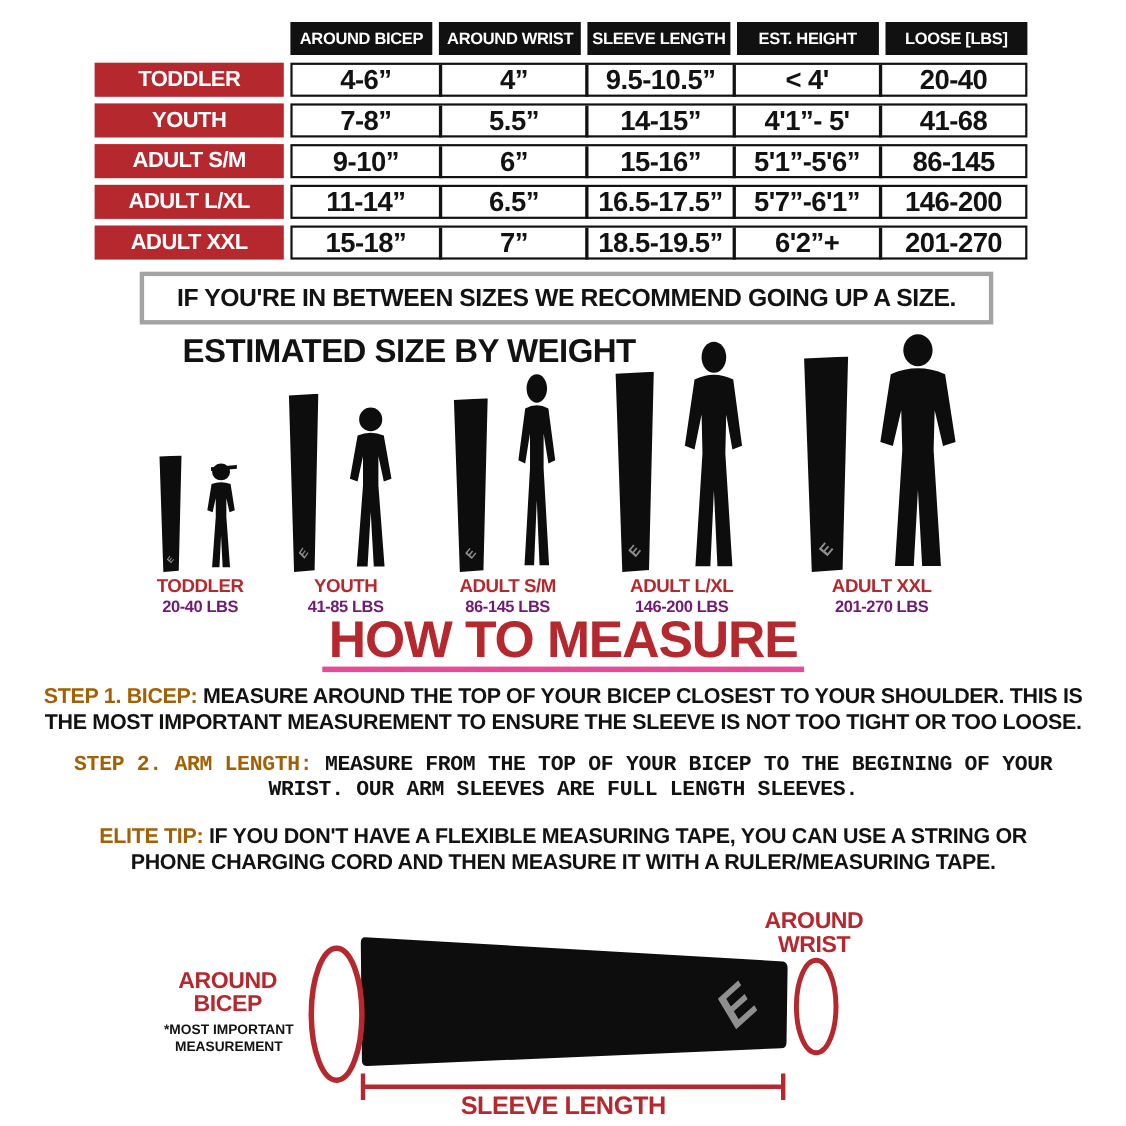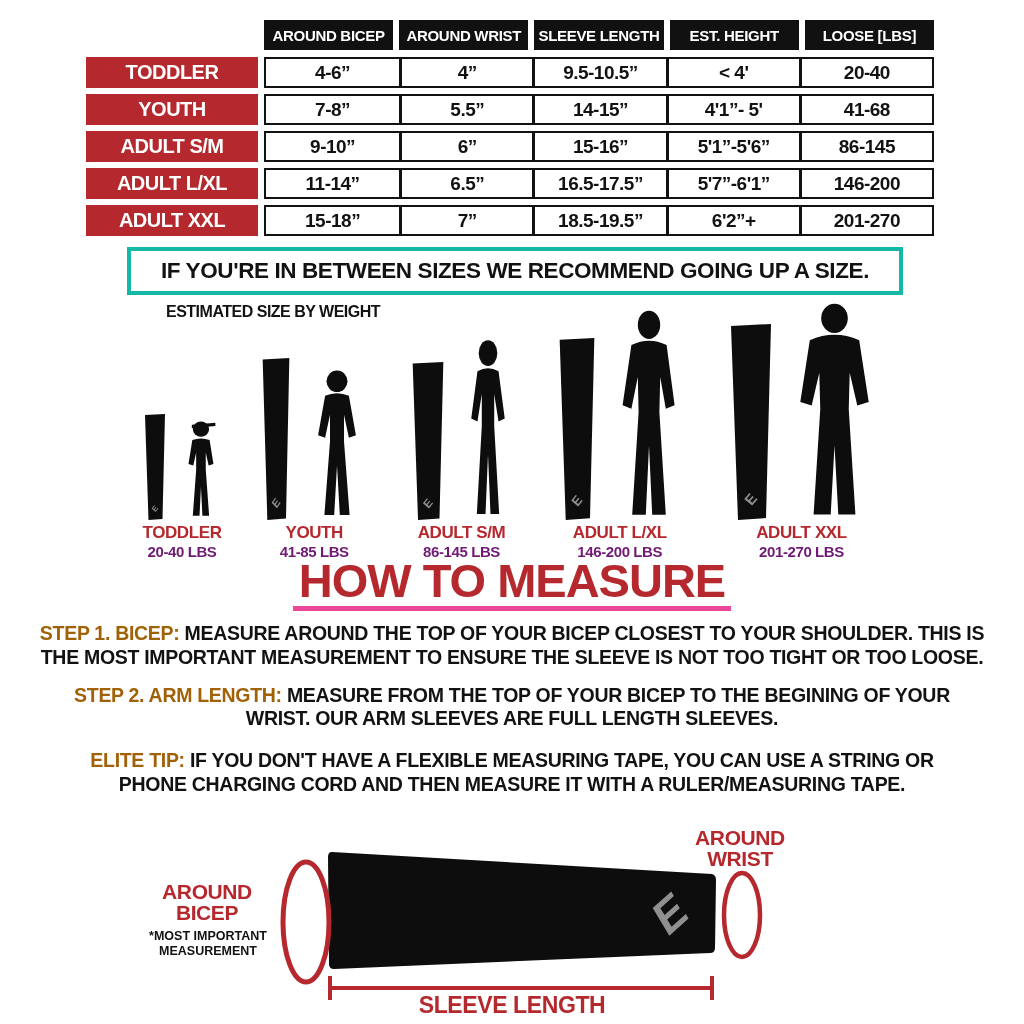--- a/index.html
+++ b/index.html
@@ -12,29 +12,29 @@
   .t-head { display:flex; gap:6px; height:30px; margin-bottom:7px; }
   .t-head .spacer { width:172px; flex:none; }
   .t-head .hcell { flex:1; background:#111111; color:#ffffff; font-weight:bold; font-size:15px;
                    display:flex; align-items:center; justify-content:center; letter-spacing:-0.3px; }
   .t-row { display:flex; gap:6px; height:31px; margin-bottom:6px; }
   .t-label { width:172px; flex:none; background:#b5282d; color:#ffffff; font-weight:bold; font-size:20px;
              display:flex; align-items:center; justify-content:center; letter-spacing:-0.5px; }
   .t-strip { flex:1; display:grid; grid-template-columns:repeat(5,1fr);
              border-top:2px solid #121212; border-bottom:2px solid #121212;
              border-left:2px solid #121212; border-right:2px solid #121212; }
-  .t-cell { display:flex; align-items:center; justify-content:center; font-weight:bold; font-size:19px; letter-spacing:-0.5px; }
+  .t-cell { display:flex; align-items:center; justify-content:center; font-weight:bold; font-size:25px; letter-spacing:-0.5px; }
   .t-cell + .t-cell { border-left:3px solid #121212; }
 
   
-  .note-box { position:absolute; left:127px; top:247px; width:776px; border:4px solid #14b8a6;
+  .note-box { position:absolute; left:127px; top:247px; width:776px; border:4px solid #a3a3a3;
               background:#fff; text-align:center; font-weight:bold; font-size:22.5px; padding:7px 4px; letter-spacing:-0.4px; }
 
   
-  .est-title { position:absolute; left:166px; top:303px; font-weight:bold; font-size:16px; letter-spacing:-0.5px; }
+  .est-title { position:absolute; left:166px; top:303px; font-weight:bold; font-size:30px; letter-spacing:-0.5px; }
 
   .sizes-row { position:absolute; left:140px; top:302px; width:742px; height:258px;
                display:flex; justify-content:space-between; align-items:flex-end; }
   .size-group { display:flex; flex-direction:column; align-items:center; }
   .figs { display:flex; align-items:flex-end; gap:6px; }
   .g-name { color:#b5282d; font-weight:bold; font-size:17px; margin-top:3px; letter-spacing:-0.4px; white-space:nowrap; }
   .g-weight { color:#701a75; font-weight:bold; font-size:15px; letter-spacing:-0.4px; white-space:nowrap; }
   .g1 .sleeve{width:30px;height:106px} .g1 .person{width:48px;height:102px}
   .g2 .sleeve{width:40px;height:162px} .g2 .person{width:70px;height:152px}
   .g3 .sleeve{width:46px;height:158px} .g3 .person{width:62px;height:182px}
@@ -44,21 +44,21 @@
 
   
   .htm-wrap { position:absolute; top:556px; left:0; width:100%; text-align:center; }
   .htm-title { display:inline-block; color:#b5282d; font-weight:bold; font-size:47px; letter-spacing:-1px;
                border-bottom:5px solid #ec4899; padding:0 6px 1px 6px; line-height:1.05; }
   .steps { position:absolute; top:622px; left:0; width:100%; }
   .step { text-align:center; font-weight:bold; font-size:19.5px; line-height:1.22; letter-spacing:-0.3px;
           margin:0 auto 14px auto; }
   .step .lead { color:#a16207; }
   .step.s1 { width:968px; }
-  .step.s2 { width:900px; }
+  .step.s2 { width:900px;font-family:Liberation Mono, monospace; }
   .step.s3 { width:884px; margin-top:18px; }
 
   
   .diagram { position:absolute; left:0; top:825px; width:1024px; height:199px; }
   .diagram svg.scene { position:absolute; inset:0; }
   .d-label { position:absolute; color:#b5282d; font-weight:bold; text-align:center; line-height:1.0; letter-spacing:-0.4px; }
   .d-bicep { left:152px; top:56px; width:110px; font-size:21px; }
   .d-bicep-note { position:absolute; left:138px; top:104px; width:140px; color:#121212; font-weight:bold;
                   font-size:12.5px; text-align:center; line-height:1.18; }
   .d-wrist { left:672px; top:2px; width:136px; font-size:21px; }

